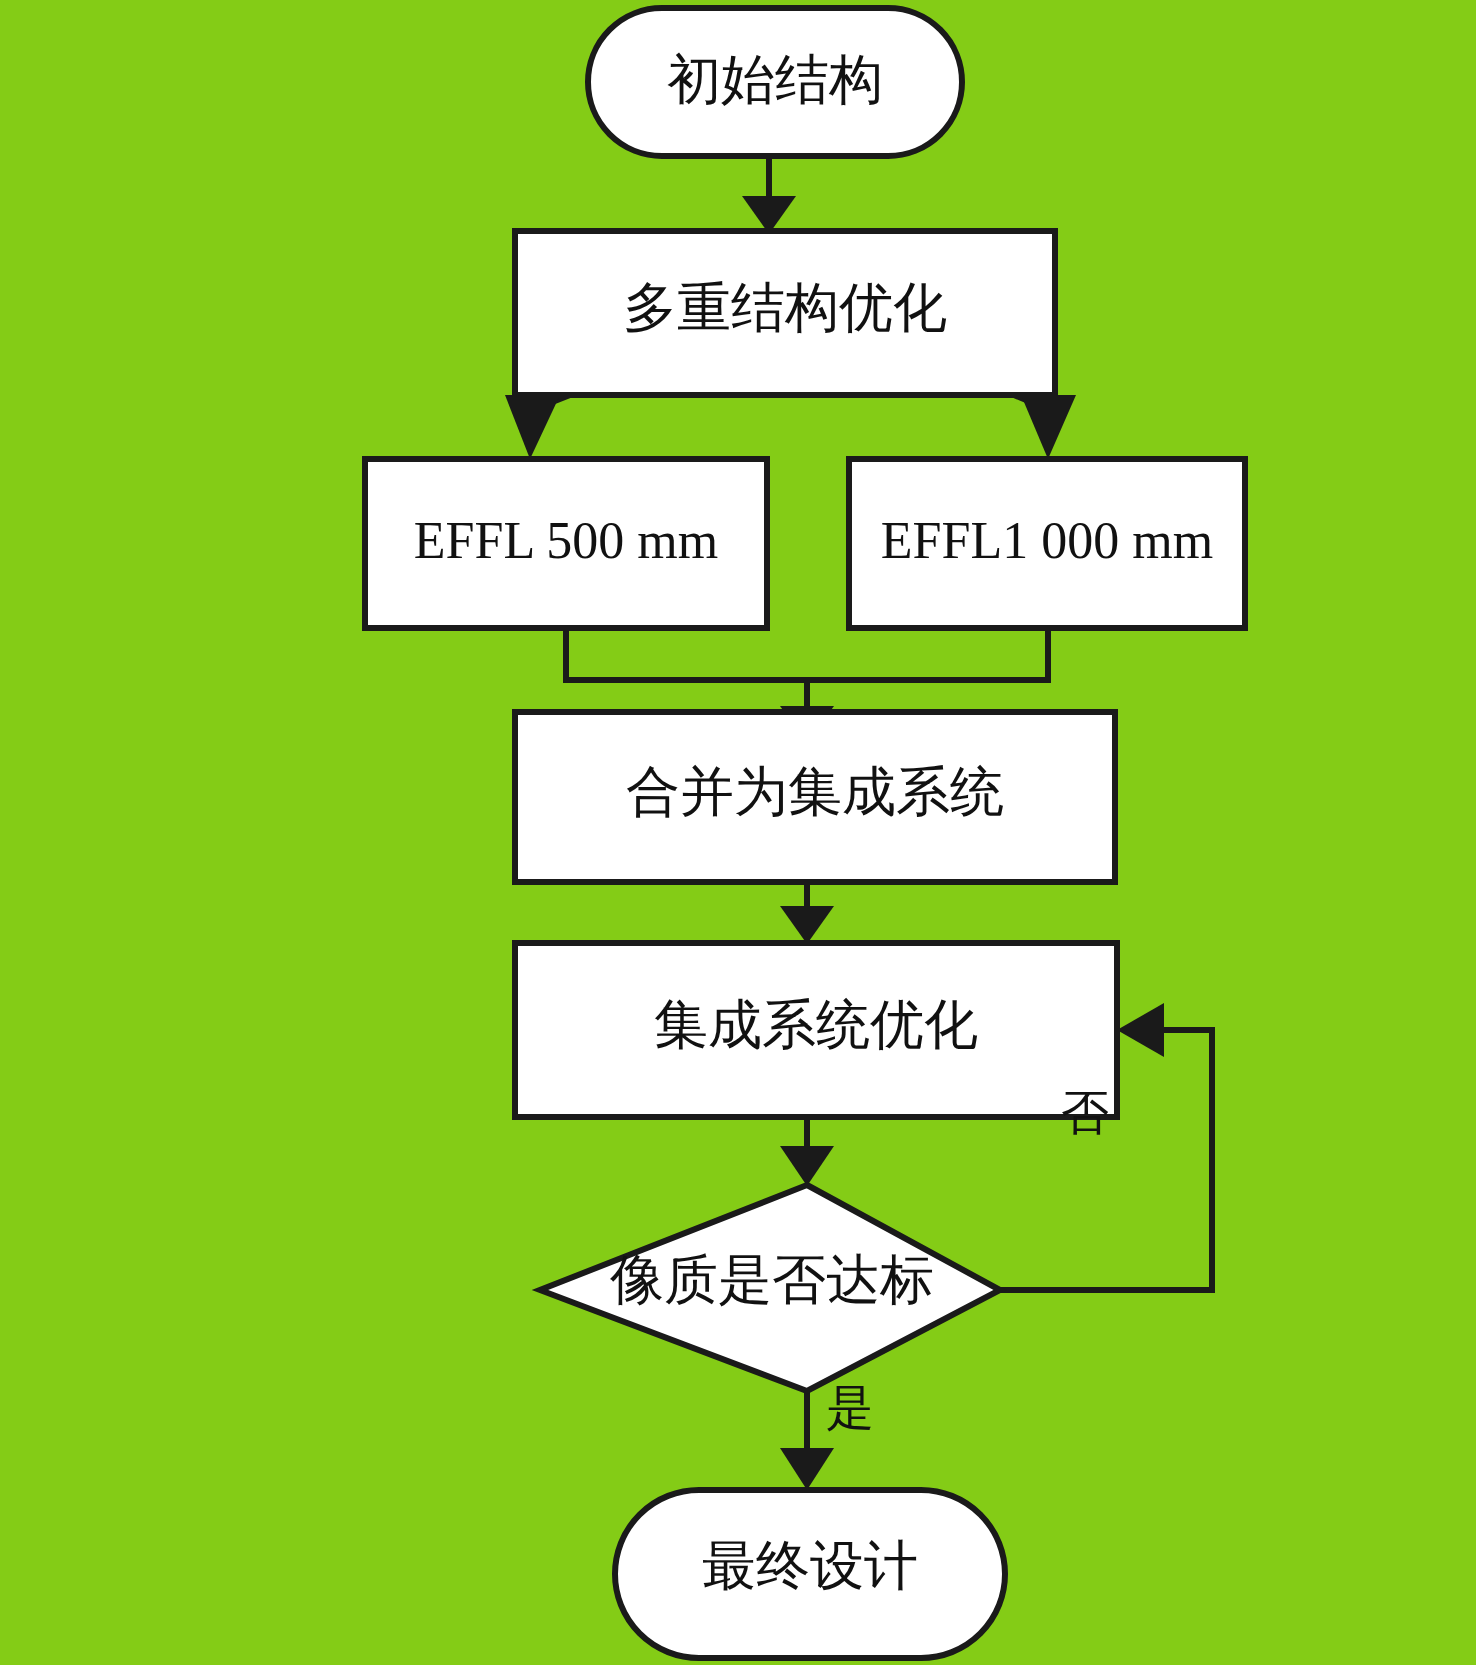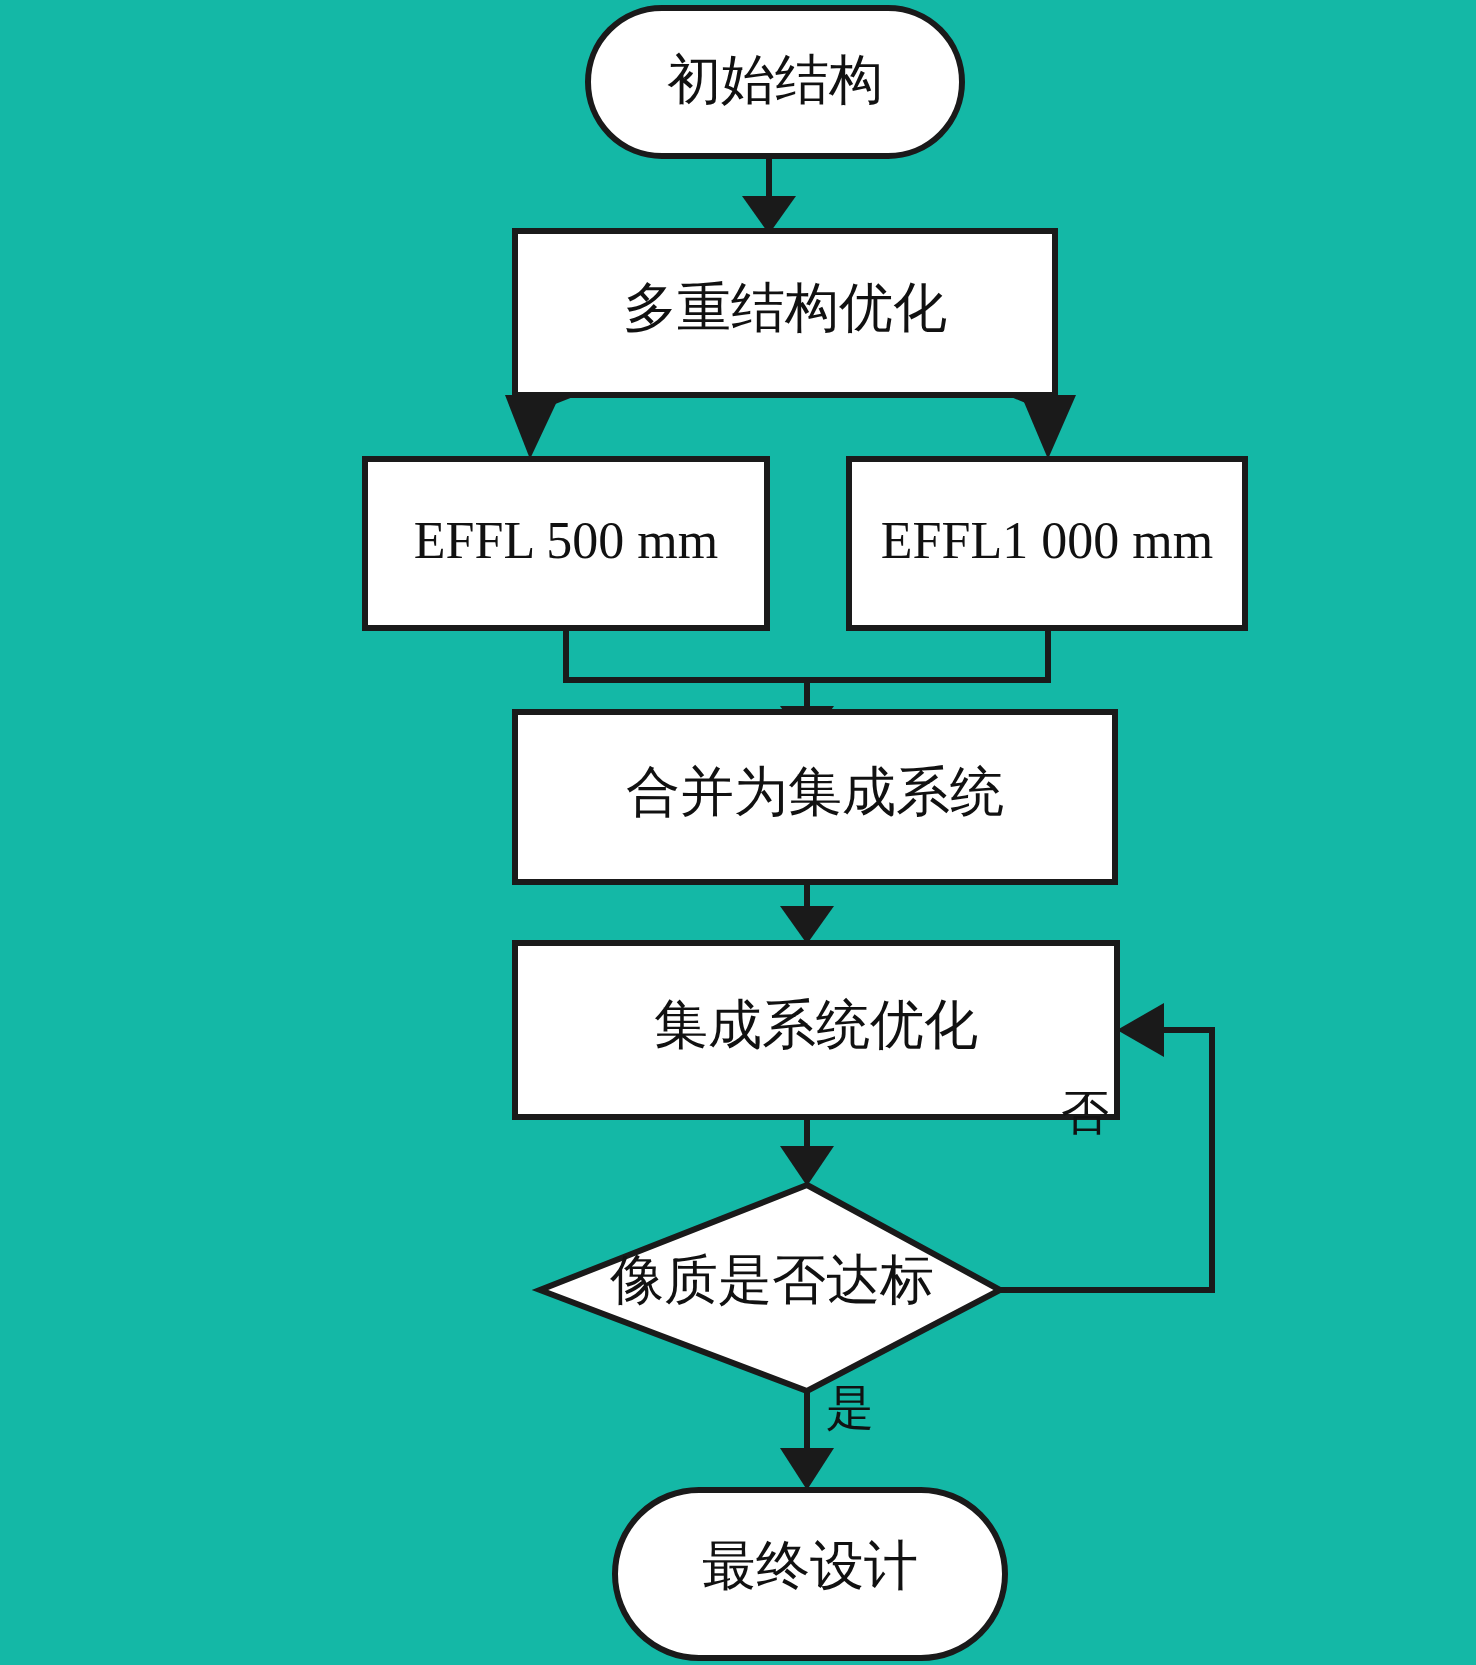--- a/index.html
+++ b/index.html
@@ -5,21 +5,21 @@
 <style>
   html, body {
     margin: 0;
     padding: 0;
     background: #ffffff;
   }
   #canvas {
     position: relative;
     width: 1476px;
     height: 1665px;
-    background: #14b8a6;
+    background: #84cc16;
     overflow: hidden;
     font-family: "Liberation Serif", "DejaVu Serif", serif;
   }
   svg#flow {
     position: absolute;
     top: 0;
     left: 0;
     width: 1476px;
     height: 1665px;
     display: block;

